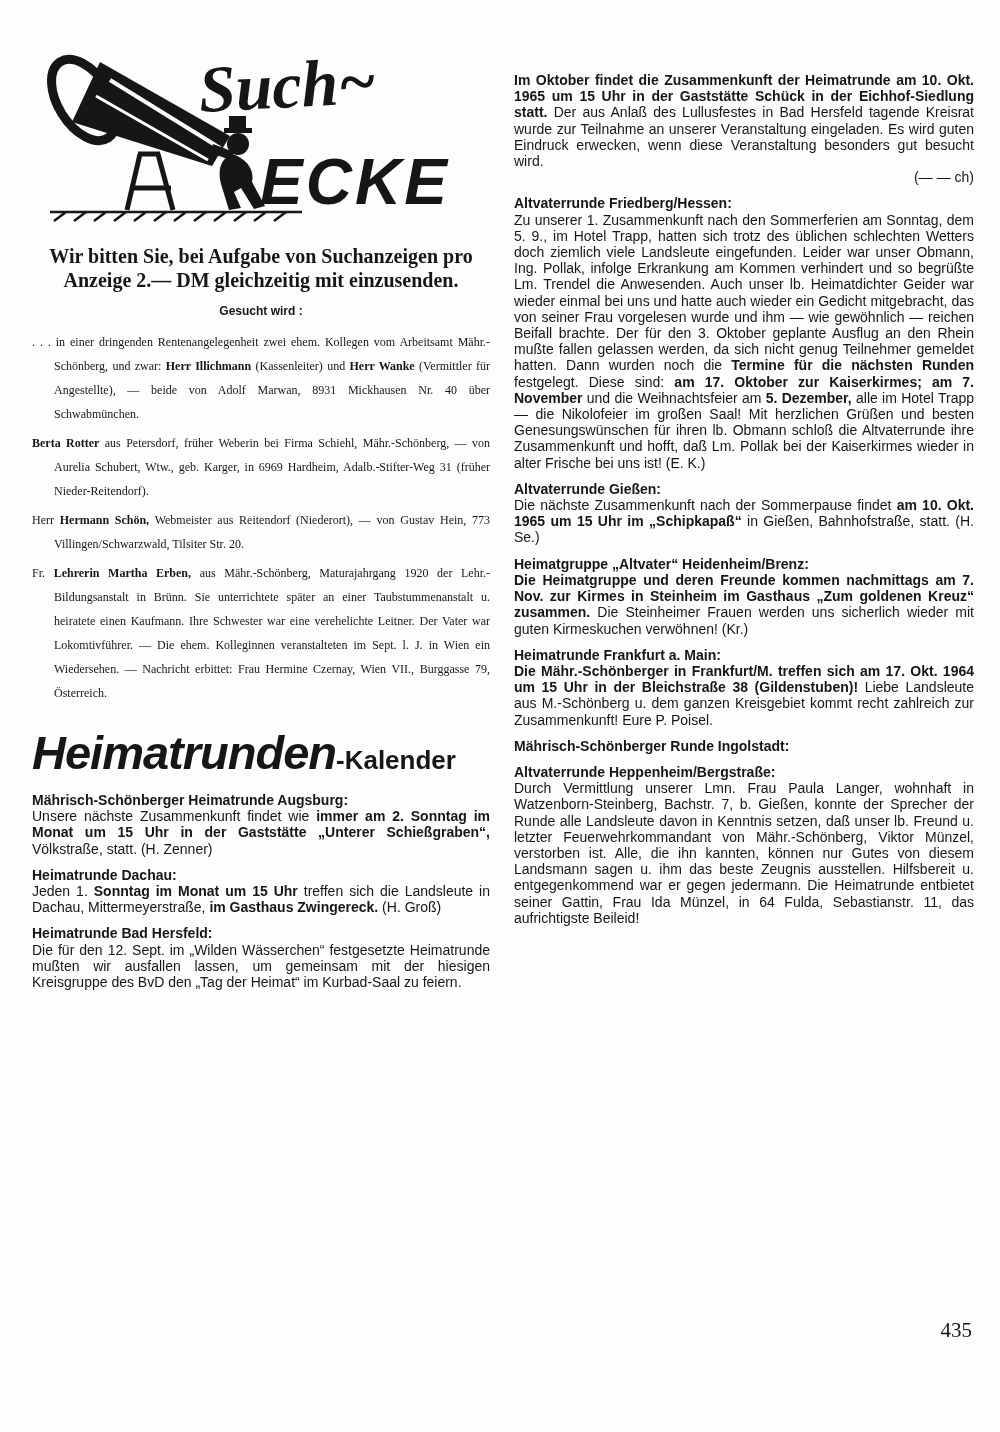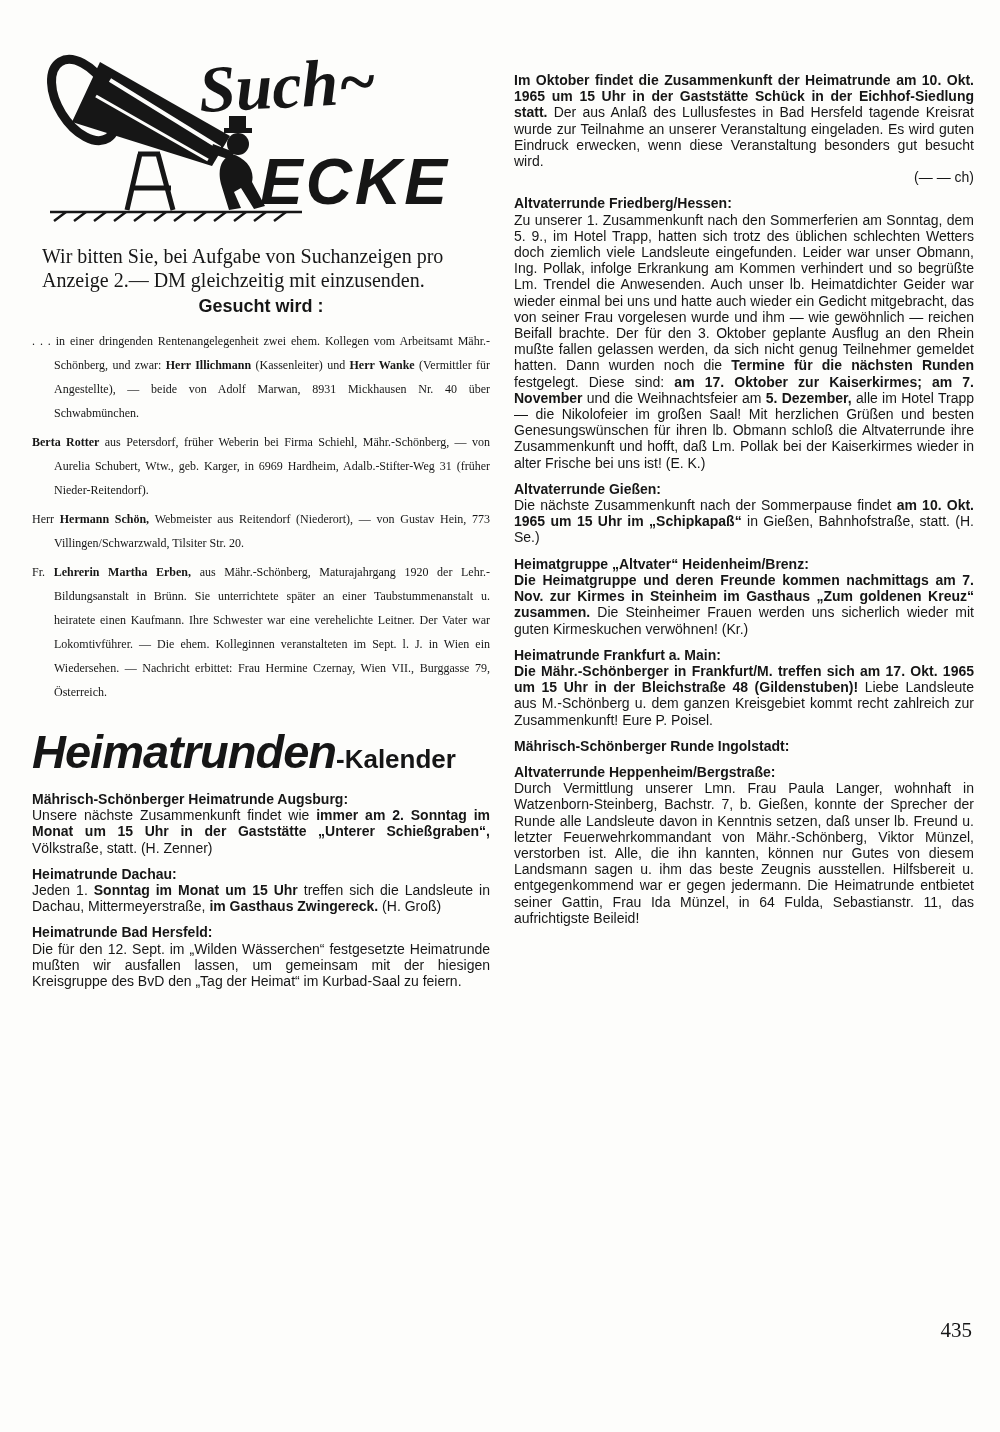--- a/index.html
+++ b/index.html
@@ -20,27 +20,27 @@
   .logo-script {
     font-family:"Liberation Serif", serif; font-style:italic; font-weight:700;
     font-size:66px; fill:#161616;
   }
   .logo-block {
     font-family:"Liberation Sans", sans-serif; font-style:italic; font-weight:900;
     font-size:64px; letter-spacing:3px; fill:#161616;
   }
 
   .intro {
-    font-family:"Liberation Serif", serif; font-weight:400;
-    font-size:20px; line-height:24px; 
-    margin:16px 10px 4px 10px;
+    font-family:"Liberation Serif", serif; font-weight:700;
+    font-size:20px; line-height:24px; text-align:center;
+    margin:16px 10px 12px 10px;
   }
   .subhead {
     font-family:"Liberation Sans", sans-serif; font-weight:700;
-    font-size:18px; text-align:center; margin-bottom:12px;
+    font-size:12px; text-align:center; margin-bottom:12px;
   }
 
   .entry {
     font-family:"Liberation Serif", serif;
     font-size:12px; line-height:24px; text-align:justify;
     padding-left:22px; text-indent:-22px; margin-bottom:5px;
   }
 
   .kalender-title { margin:20px 0 12px 0; white-space:nowrap; }
   .kt-script {
@@ -141,21 +141,21 @@
       <div class="sec-body"><span>Die nächste Zusammenkunft nach der Sommerpause findet </span><span class="b">am 10. Okt. 1965 um 15 Uhr im „Schipkapaß“</span><span> in Gießen, Bahnhofstraße, statt. (H. Se.)</span></div>
     </div>
 
     <div class="section">
       <div class="sec-heading">Heimatgruppe „Altvater“ Heidenheim/Brenz:</div>
       <div class="sec-body"><span class="b">Die Heimatgruppe und deren Freunde kommen nachmittags am 7. Nov. zur Kirmes in Steinheim im Gasthaus „Zum goldenen Kreuz“ zusammen.</span><span> Die Steinheimer Frauen werden uns sicherlich wieder mit guten Kirmeskuchen verwöhnen! (Kr.)</span></div>
     </div>
 
     <div class="section">
       <div class="sec-heading">Heimatrunde Frankfurt a. Main:</div>
-      <div class="sec-body"><span class="b">Die Mähr.-Schönberger in Frankfurt/M. treffen sich am 17. Okt. 1965 um 15 Uhr in der Bleichstraße 48 (Gildenstuben)!</span><span> Liebe Landsleute aus M.-Schönberg u. dem ganzen Kreisgebiet kommt recht zahlreich zur Zusammenkunft! Eure P. Poisel.</span></div>
+      <div class="sec-body"><span class="b">Die Mähr.-Schönberger in Frankfurt/M. treffen sich am 17. Okt. 1964 um 15 Uhr in der Bleichstraße 38 (Gildenstuben)!</span><span> Liebe Landsleute aus M.-Schönberg u. dem ganzen Kreisgebiet kommt recht zahlreich zur Zusammenkunft! Eure P. Poisel.</span></div>
     </div>
 
     <div class="section">
       <div class="sec-heading">Mährisch-Schönberger Runde Ingolstadt:</div>
     </div>
 
     <div class="section">
       <div class="sec-heading">Altvaterrunde Heppenheim/Bergstraße:</div>
       <div class="sec-body"><span>Durch Vermittlung unserer Lmn. Frau Paula Langer, wohnhaft in Watzenborn-Steinberg, Bachstr. 7, b. Gießen, konnte der Sprecher der Runde alle Landsleute davon in Kenntnis setzen, daß unser lb. Freund u. letzter Feuerwehrkommandant von Mähr.-Schönberg, Viktor Münzel, verstorben ist. Alle, die ihn kannten, können nur Gutes von diesem Landsmann sagen u. ihm das beste Zeugnis ausstellen. Hilfsbereit u. entgegenkommend war er gegen jedermann. Die Heimatrunde entbietet seiner Gattin, Frau Ida Münzel, in 64 Fulda, Sebastianstr. 11, das aufrichtigste Beileid!</span></div>
     </div>

